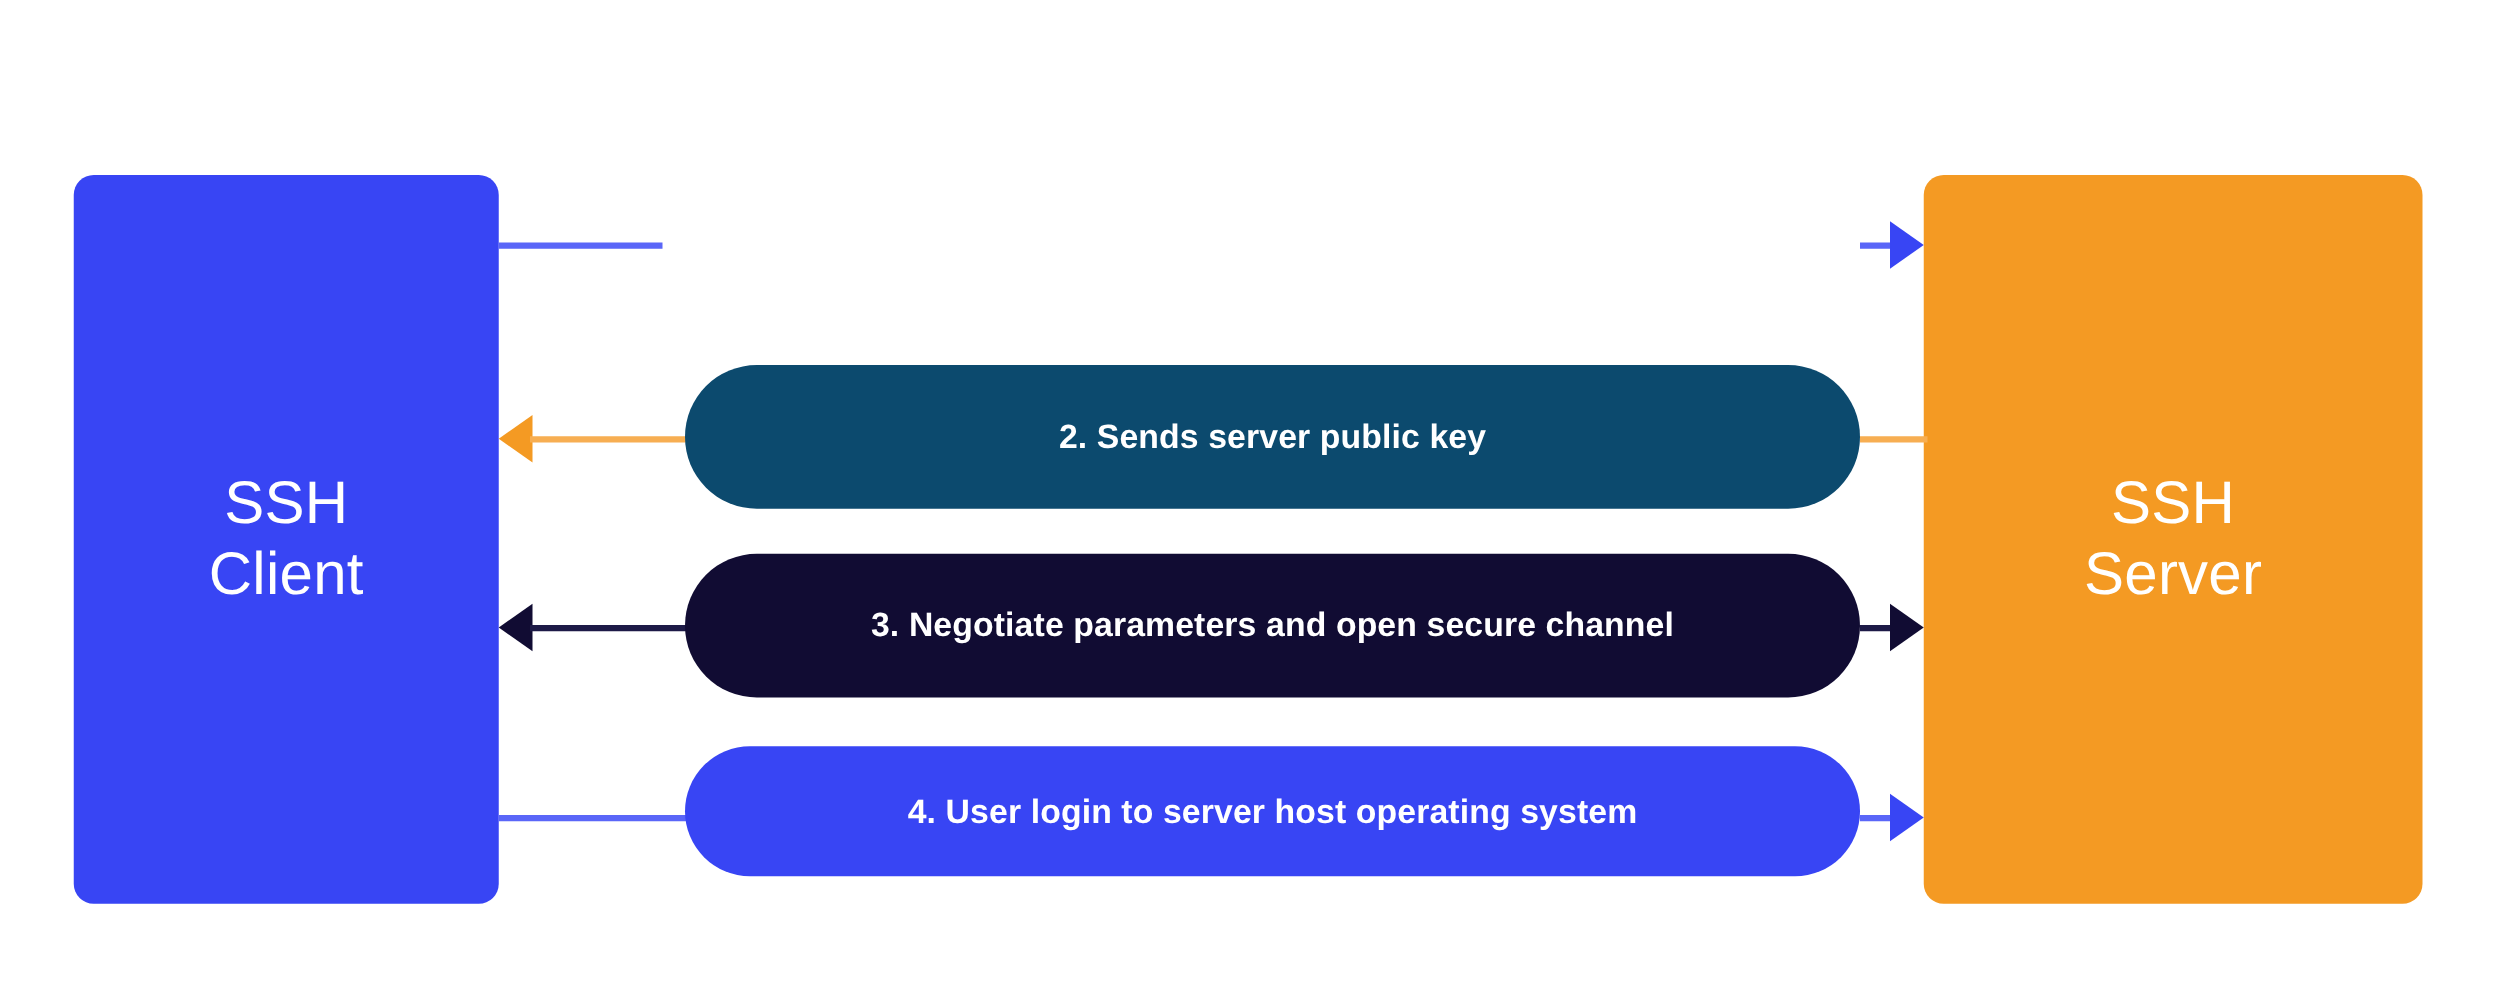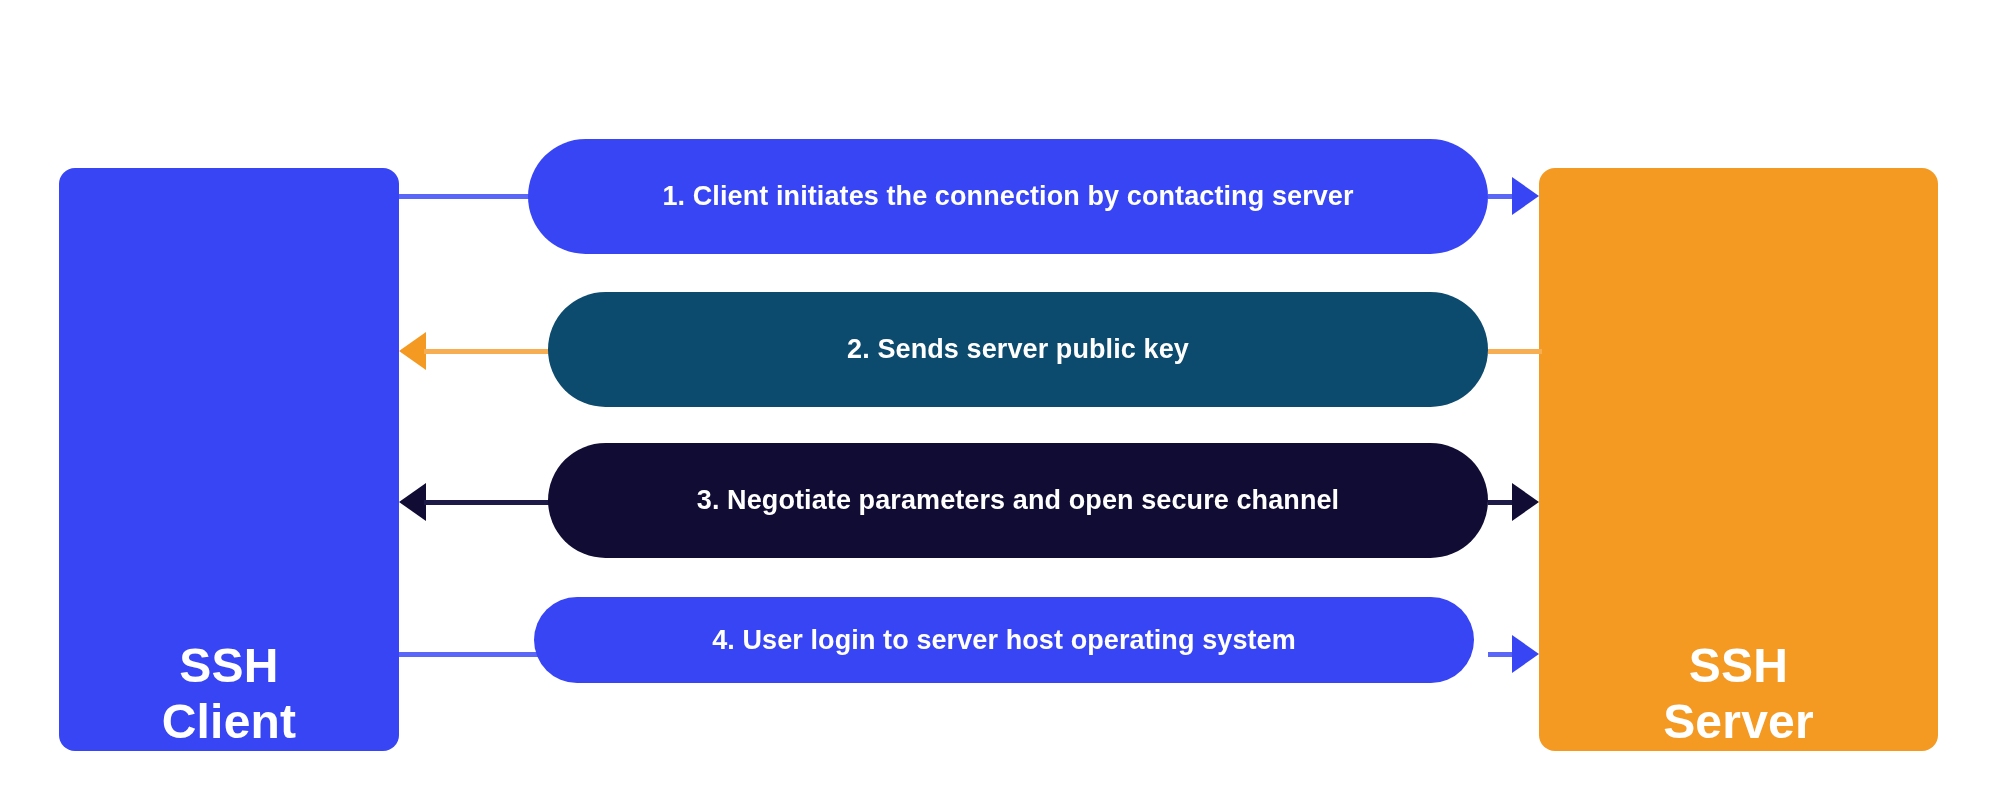--- a/index.html
+++ b/index.html
@@ -15,31 +15,30 @@
     width: 2000px;
     height: 797px;
     background: #ffffff;
     overflow: hidden;
   }
 
   
   .endpoint {
     position: absolute;
     display: flex;
-    align-items: flex-end;
+    align-items: center;
     justify-content: center;
     border-radius: 16px;
     color: #ffffff;
-    font-weight: 700;
+    font-weight: 400;
     font-size: 48px;
     line-height: 1.18;
     letter-spacing: 0.2px;
     text-align: center;
     box-sizing: border-box;
-    margin-top: 28px;
   }
   .endpoint .ep-label {
     white-space: pre-line;
     display: block;
   }
   #client-box {
     left: 59px;
     top: 140px;
     width: 340px;
     height: 583px;
@@ -69,21 +68,21 @@
     text-align: center;
     white-space: nowrap;
   }
   .pill.blue  { background: #3845F4; }
   .pill.orange{ background: #0c4a6e; }
   .pill.navy  { background: #110C33; }
 
   #pill-1 { left: 528px; top: 139px; width: 960px; height: 115px; }
   #pill-2 { left: 548px; top: 292px; width: 940px; height: 115px; }
   #pill-3 { left: 548px; top: 443px; width: 940px; height: 115px; }
-  #pill-4 { left: 534px; top: 597px; width: 940px; height: 86px; }
+  #pill-4 { left: 548px; top: 597px; width: 940px; height: 104px; }
 
   
   .conn {
     position: absolute;
     height: 5px;
   }
   .conn.blue  { background: #5A66F8; }
   .conn.orange{ background: #F7AE52; }
   .conn.navy  { background: #1D1A47; }
 
@@ -119,23 +118,20 @@
     <span class="ep-label">SSH
 Client</span>
   </div>
 
   <div class="endpoint" id="server-box">
     <span class="ep-label">SSH
 Server</span>
   </div>
 
   <div class="conn blue" style="left:399px; top:194px; width:131px;"></div>
-  <div class="pill blue" id="pill-1">
-    <span>1. Client initiates the connection by contacting server</span>
-  </div>
   <div class="conn blue" style="left:1488px; top:194px; width:32px;"></div>
   <div class="arrow blue right" style="left:1512px; top:177px;"></div>
 
   <div class="arrow orange left" style="left:399px; top:332px;"></div>
   <div class="conn orange" style="left:424px; top:349px; width:128px;"></div>
   <div class="pill orange" id="pill-2">
     <span>2. Sends server public key</span>
   </div>
   <div class="conn orange" style="left:1488px; top:349px; width:54px;"></div>
 

